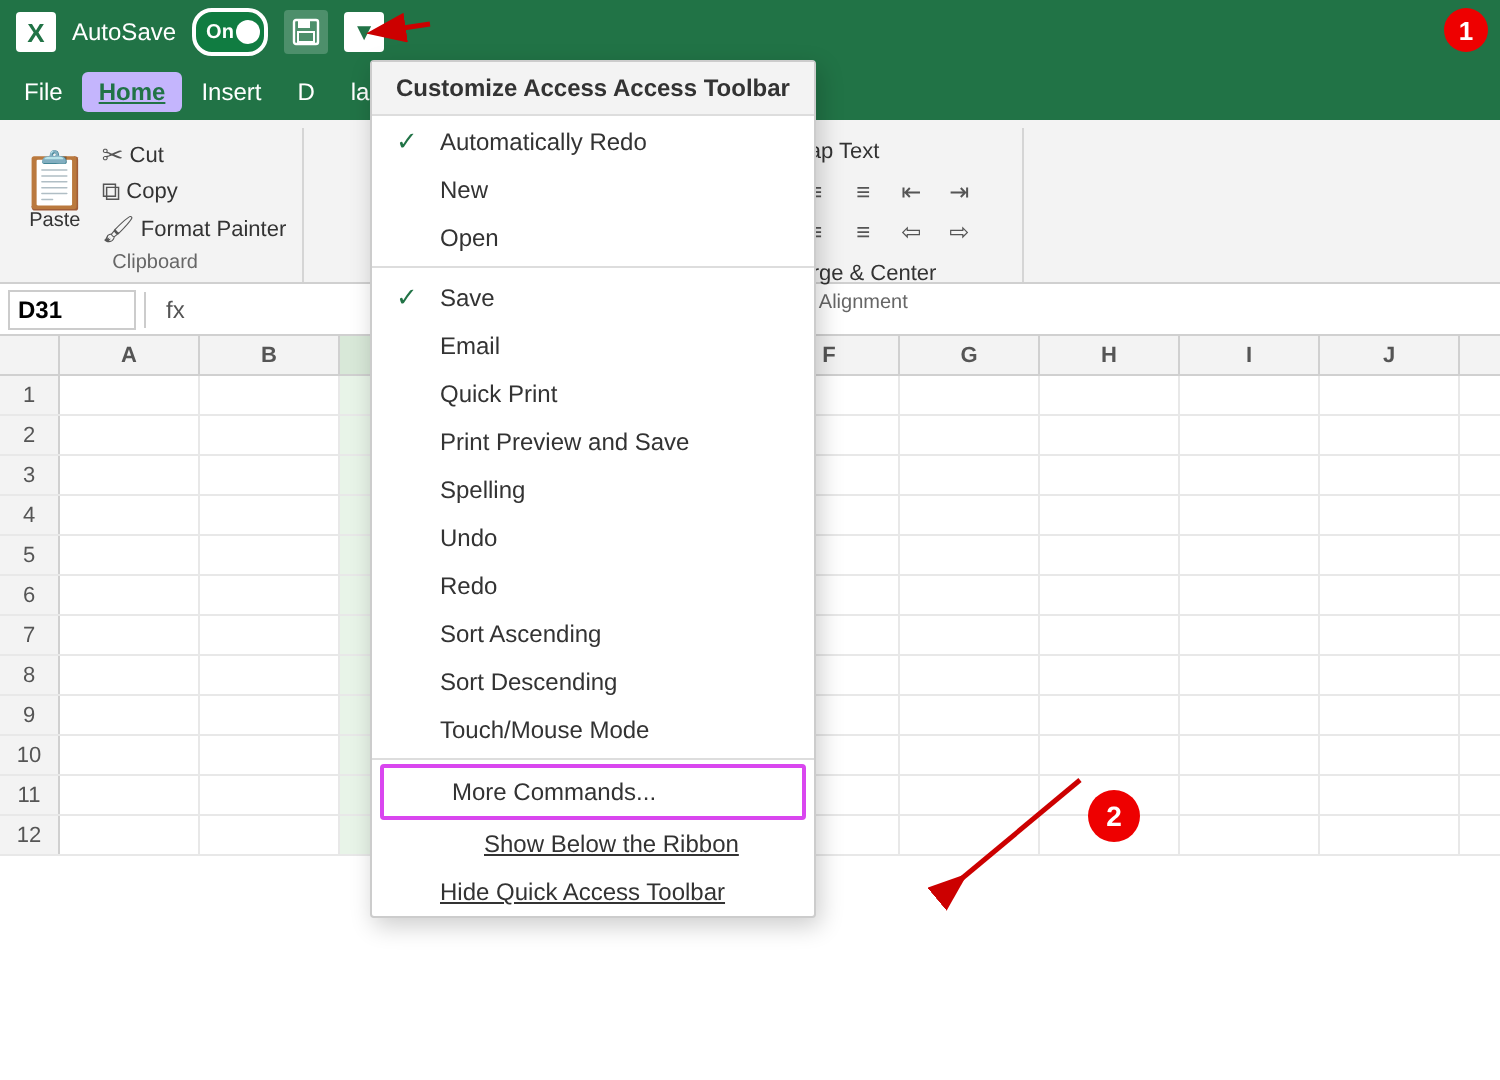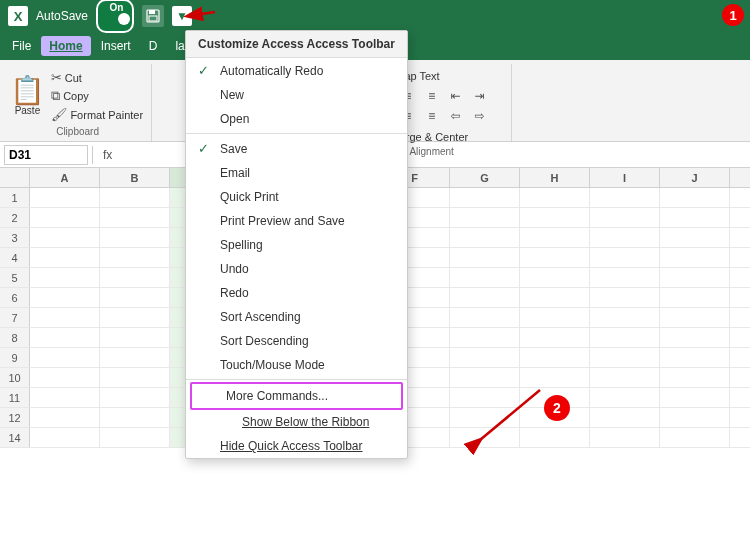--- a/index.html
+++ b/index.html
@@ -25,25 +25,24 @@
       border-radius: 2px;
     }
     .autosave-label {
       color: #fff;
       font-size: 12px;
     }
     .autosave-toggle {
       background: #107c41;
       border: 2px solid #fff;
       border-radius: 10px;
-      width: 38px; height: 34px;
+      width: 38px; height: 24px;
       display: flex; align-items: center;
       cursor: pointer;
       padding: 1px 2px;
-      flex-direction: column;
     }
     .toggle-on-label {
       color: #fff; font-size: 10px; font-weight: bold; margin-left: 3px;
     }
     .toggle-dot {
       width: 12px; height: 12px;
       background: #fff;
       border-radius: 50%;
       margin-left: auto;
     }
@@ -184,21 +183,21 @@
     .formula-bar {
       height: 26px;
       background: #fff;
       border-bottom: 1px solid #d0d0d0;
       display: flex;
       align-items: center;
       padding: 0 4px;
       gap: 4px;
     }
     .cell-ref-box {
-      width: 84px;
+      width: 64px;
       border: 1px solid #ccc;
       padding: 2px 4px;
       font-size: 12px;
       font-weight: 600;
       background: #fff;
     }
     .formula-divider {
       width: 1px; height: 18px; background: #ccc;
     }
 
@@ -601,34 +600,20 @@
         <div class="grid-cell" style="background: rgb(232, 244, 232);"></div>
         <div class="grid-cell"></div>
         <div class="grid-cell"></div>
         <div class="grid-cell"></div>
         <div class="grid-cell"></div>
         <div class="grid-cell"></div>
         <div class="grid-cell"></div>
         <div class="grid-cell"></div>
         <div class="grid-cell"></div>
       </div>
-      <div class="grid-row">
-        <div class="row-num">14</div>
-        <div class="grid-cell"></div>
-        <div class="grid-cell"></div>
-        <div class="grid-cell" style="background: rgb(232, 244, 232);"></div>
-        <div class="grid-cell"></div>
-        <div class="grid-cell"></div>
-        <div class="grid-cell"></div>
-        <div class="grid-cell"></div>
-        <div class="grid-cell"></div>
-        <div class="grid-cell"></div>
-        <div class="grid-cell"></div>
-        <div class="grid-cell"></div>
-      </div>
     </div>
 </div>
 
 <div class="dropdown-overlay">
   <div class="dropdown-title">Customize Access Access Toolbar</div>
   <div id="dropdown-items">
       <div class="dropdown-item">
         <span class="checkmark">✓</span>
         <span>Automatically Redo</span>
       </div>

